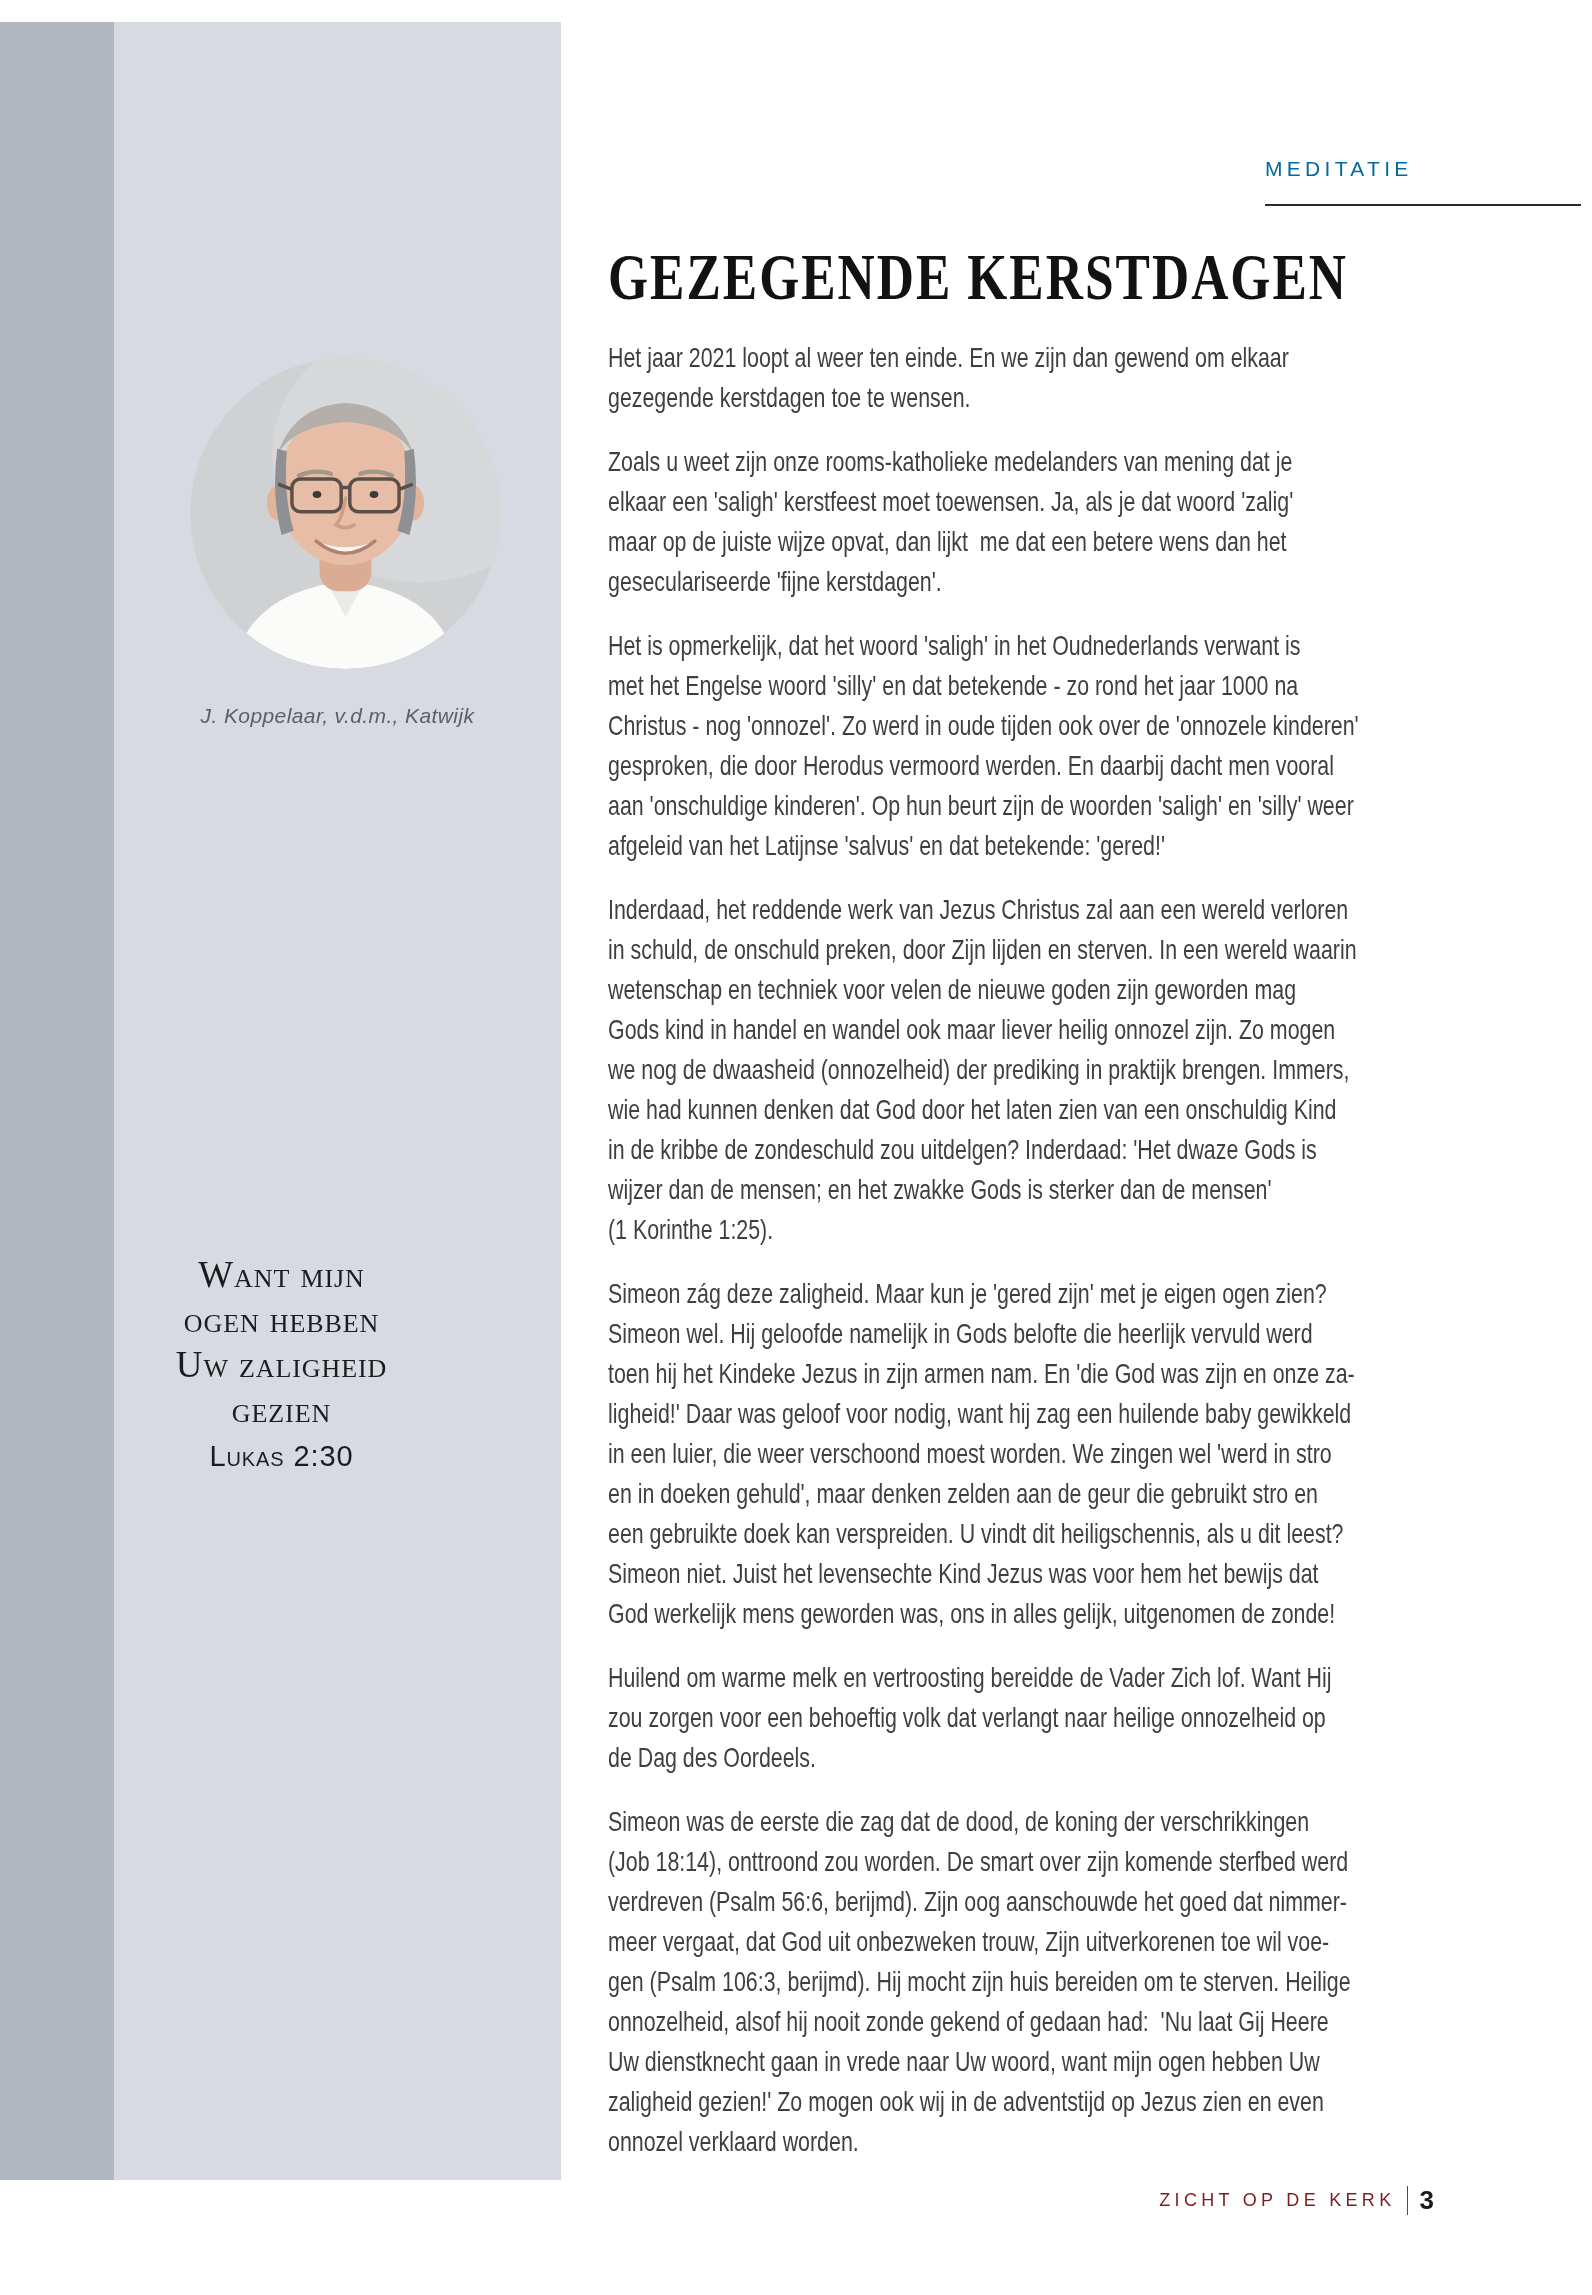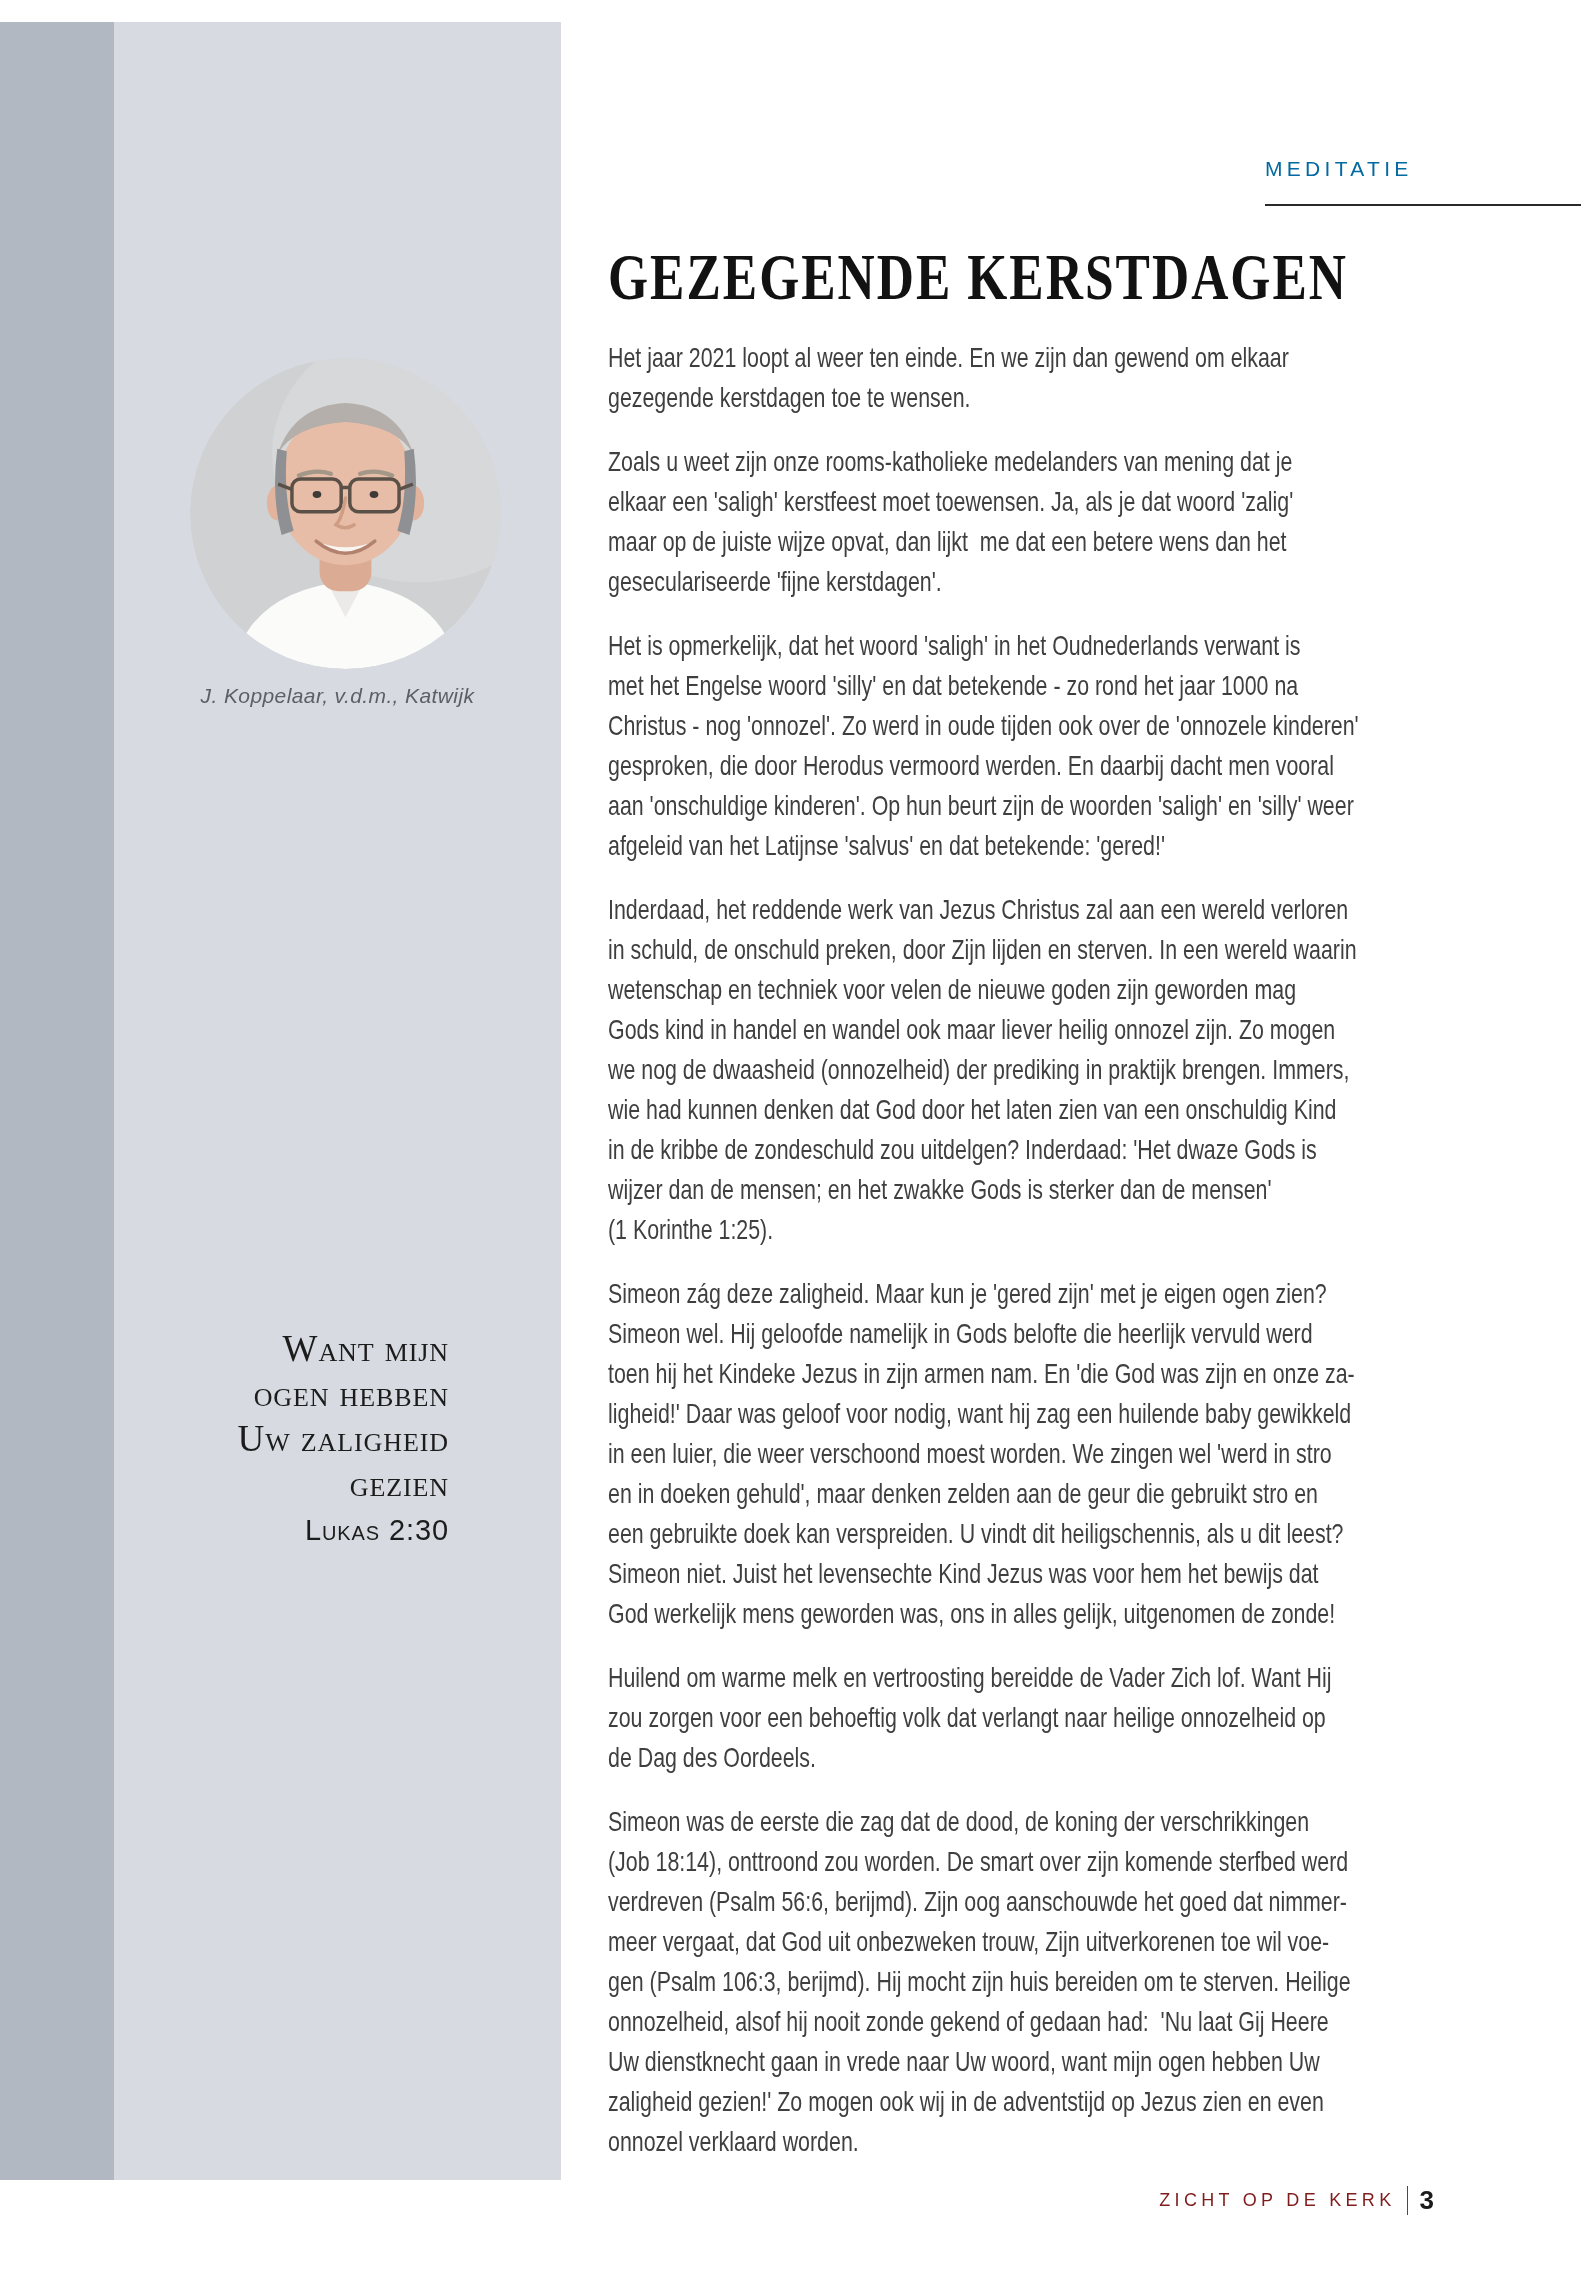--- a/index.html
+++ b/index.html
@@ -9,26 +9,26 @@
   }
   .band{position:absolute;top:21.6px;height:2158px;}
   .band-dark{left:0;width:114px;background:#b2b8c1;}
   .band-light{left:114px;width:447px;background:#d7dbe1;}
 
   .photo-wrap{
     position:absolute;left:190px;top:358px;width:311px;height:311px;
     border-radius:50%;overflow:hidden;
   }
   .caption{
-    position:absolute;left:114px;top:684px;width:447px;
+    position:absolute;left:114px;top:704px;width:447px;
     text-align:center;font-style:italic;font-size:21px;letter-spacing:0.4px;
     color:#5b5f66;
   }
 
-  .quote{position:absolute;left:114px;top:1326px;width:335px;text-align:right;}
+  .quote{position:absolute;left:114px;top:1252px;width:335px;text-align:center;}
   .quote-text{
     font-family:"Liberation Serif",serif;font-variant:small-caps;
     font-size:37px;line-height:45px;letter-spacing:0.9px;color:#1c1c1c;
     white-space:pre-line;
   }
   .quote-ref{
     font-family:Liberation Sans, sans-serif;font-variant:small-caps;
     font-size:29px;line-height:45px;letter-spacing:0.9px;color:#1c1c1c;
     margin-top:1.7px;
   }

